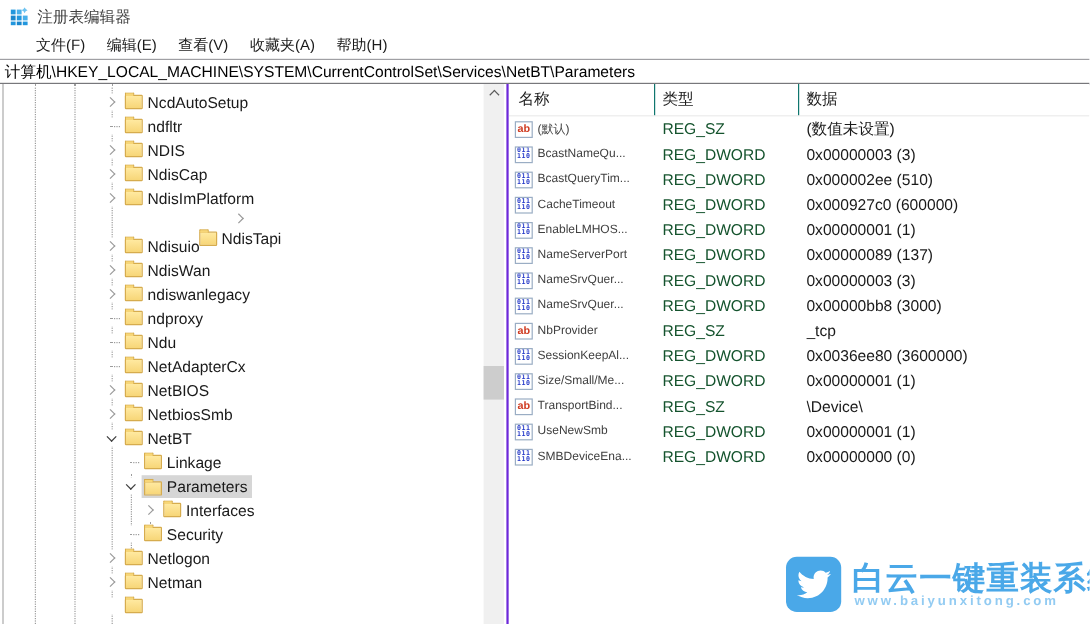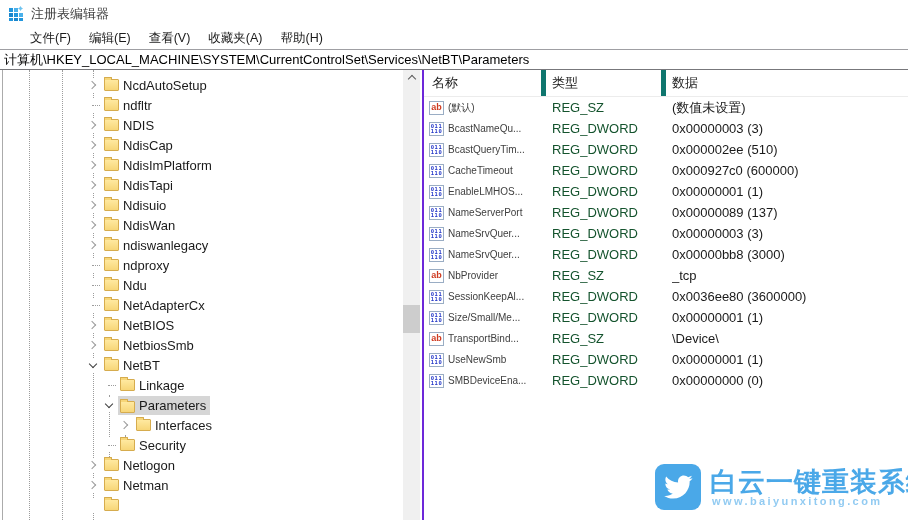--- a/index.html
+++ b/index.html
@@ -53,21 +53,21 @@
   .tlabel{font-size:13px;color:#1a1a1a;}
 
   
   .tree-scrollbar{position:absolute;top:0;right:2px;bottom:0;width:17px;background:#f0f0f0;}
   .sb-arrow{height:16px;display:flex;align-items:center;justify-content:center;}
   .sb-thumb{position:absolute;left:0;top:235px;width:17px;height:28px;background:#cdcdcd;}
 
   
   .right-panel{flex:1;position:relative;overflow:hidden;background:#fff;}
   .list-header{height:26px;display:flex;align-items:stretch;border-bottom:1px solid #ececec;}
-  .hcol{font-size:13px;color:#1b1b1b;display:flex;align-items:center;border-right:5px solid #0f766e;box-sizing:border-box;}
+  .hcol{font-size:13px;color:#1b1b1b;display:flex;align-items:center;border-right:1px solid #0f766e;box-sizing:border-box;}
   .hcol.c0{width:122px;padding-left:8px;}
   .hcol.c1{width:120px;padding-left:6px;}
   .hcol.c2{flex:1;padding-left:6px;border-right:none;}
   .vrow{height:21px;display:flex;align-items:center;}
   .vicon{width:15px;height:14px;margin-left:5px;margin-right:4px;flex:none;border:1px solid #9aadc4;background:#fff;box-sizing:border-box;display:flex;flex-direction:column;align-items:center;justify-content:center;overflow:hidden;}
   .vicon.sz .g1x{color:#cf3b21;font-weight:bold;font-size:9px;line-height:9px;font-family:"Liberation Sans",sans-serif;}
   .vicon.dword .b1,.vicon.dword .b2{color:#2438c8;font-weight:bold;font-size:5.5px;line-height:5px;font-family:"DejaVu Sans Mono",monospace;letter-spacing:0.5px;}
   .vname{width:104px;font-size:10px;color:#404040;white-space:nowrap;overflow:hidden;}
   .vtype{width:120px;font-size:13px;color:#14532d;white-space:nowrap;}
   .vdata{flex:1;font-size:13px;color:#1a1a1a;white-space:nowrap;overflow:hidden;}
@@ -159,21 +159,21 @@
           </div>
           <div class="trow" style="padding-left: 86px;">
             <span class="expander">
               <i class="chev right"></i>
             </span>
             <span class="hl">
               <span class="folder"></span>
               <span class="tlabel">NdisImPlatform</span>
             </span>
           </div>
-          <div class="trow" style="padding-left: 86px;">
+          <div class="trow" style=" flex-direction: column;">
             <span class="expander">
               <i class="chev right"></i>
             </span>
             <span class="hl">
               <span class="folder"></span>
               <span class="tlabel">NdisTapi</span>
             </span>
           </div>
           <div class="trow" style="padding-left: 86px;">
             <span class="expander">

